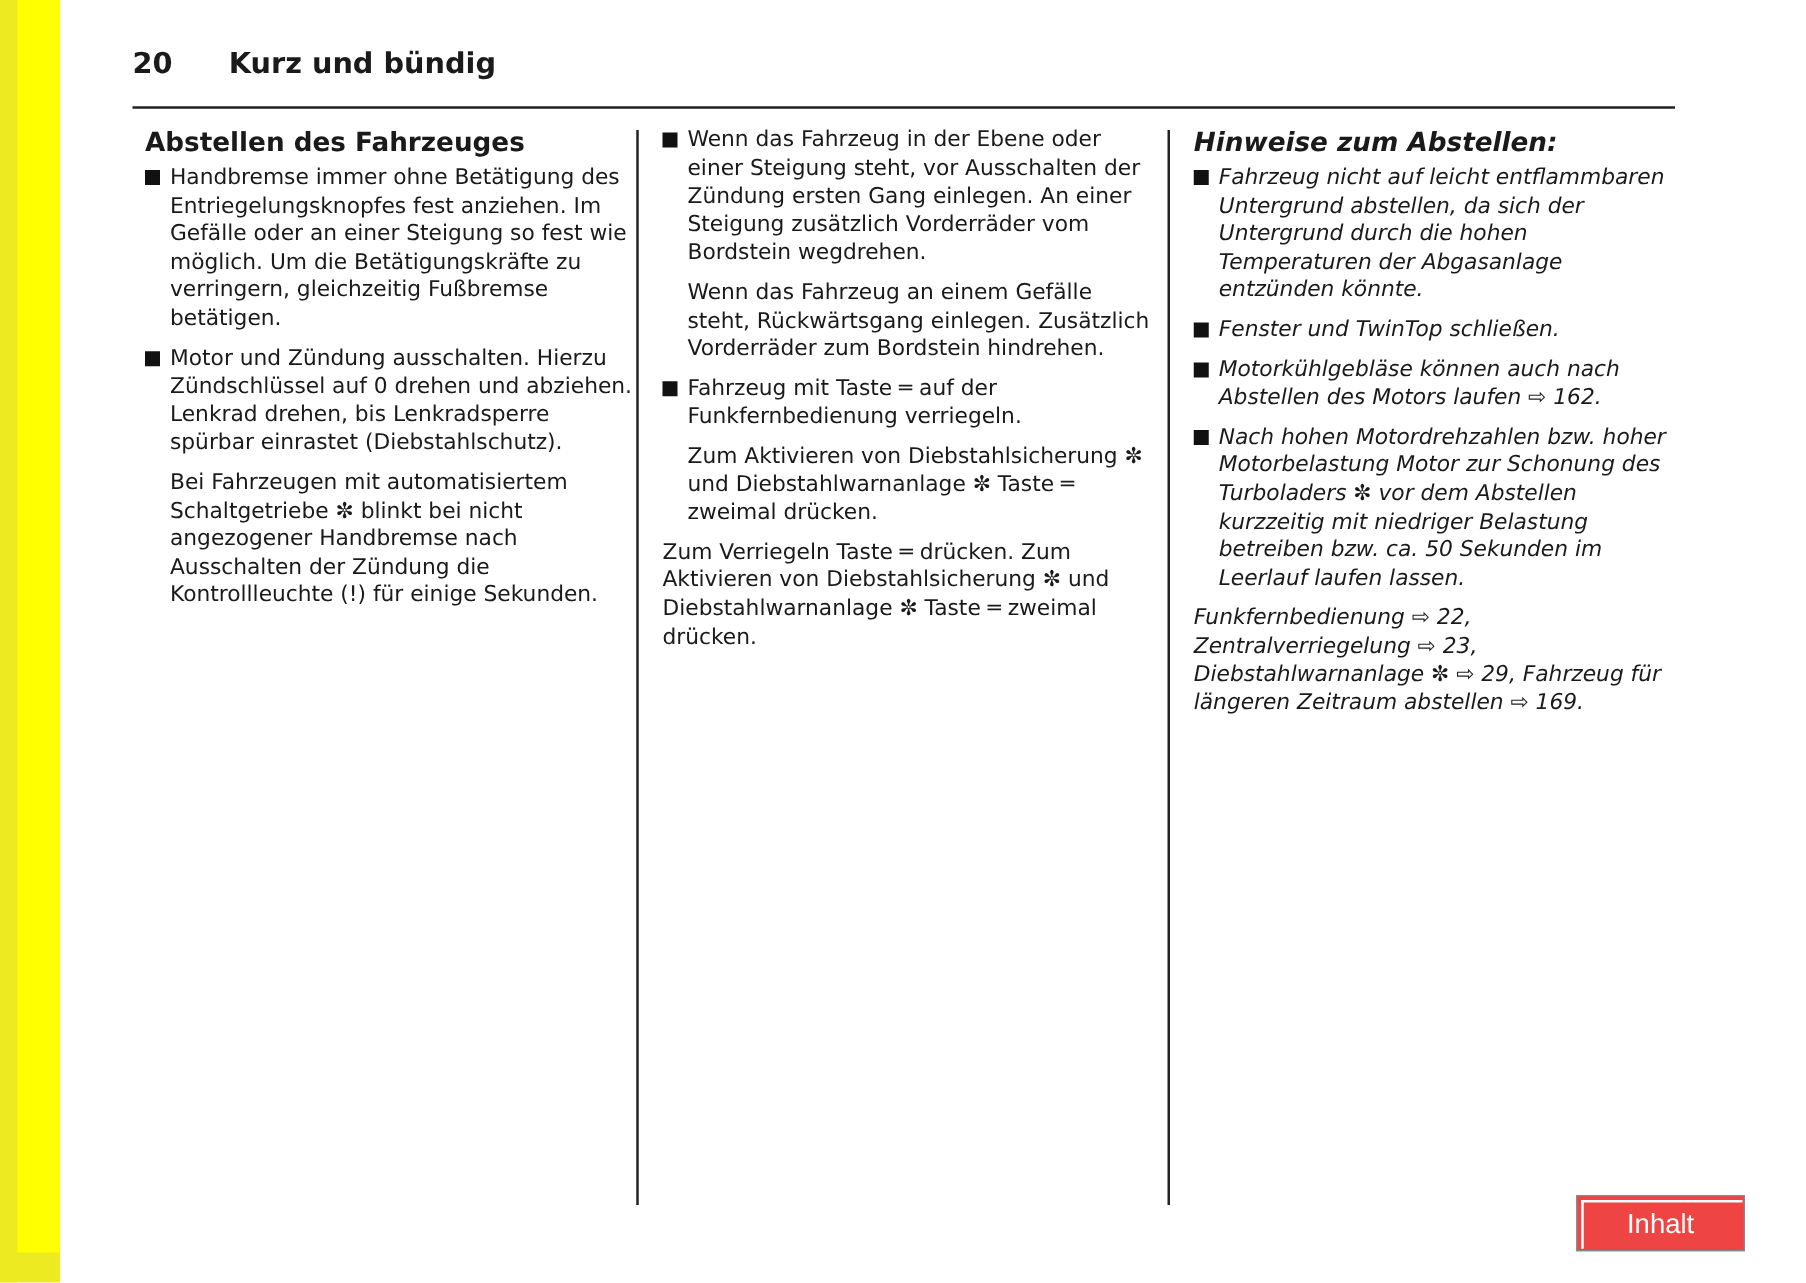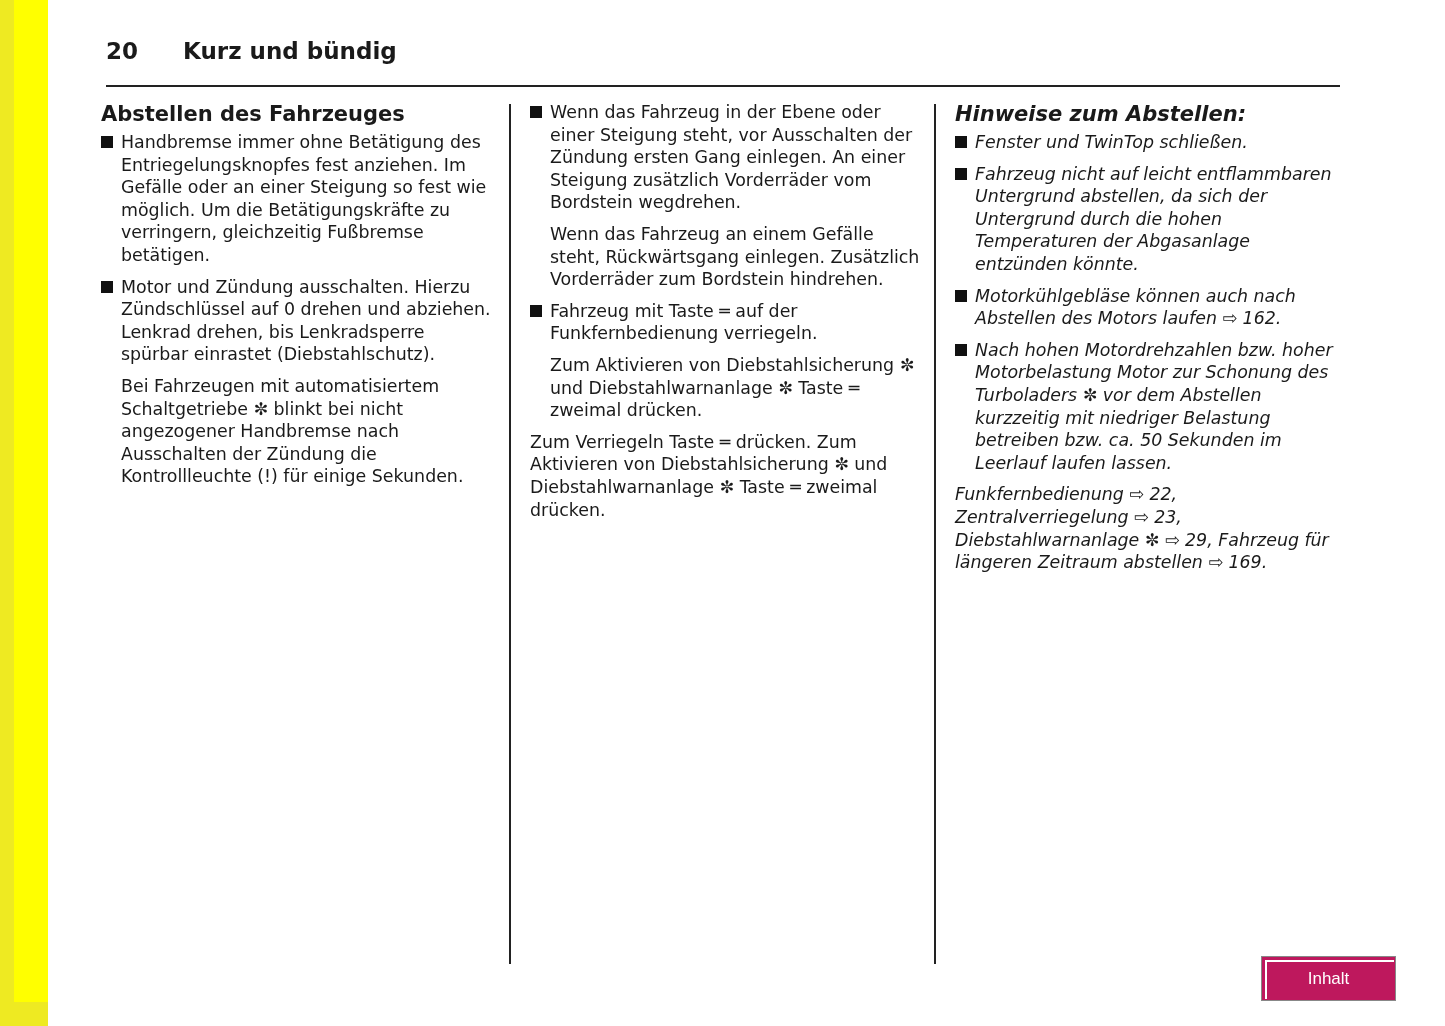--- a/index.html
+++ b/index.html
@@ -17,62 +17,62 @@
   .hrule { position: absolute; left: 106px; top: 85px; width: 1234px; height: 1.5px; background: #222; }
   .vrule { position: absolute; top: 104px; width: 1.5px; height: 860px; background: #222; }
   .col { position: absolute; top: 101px; font-size: 17.4px; line-height: 22.6px; }
   .col h2 { margin: 0 0 4px 0; font-size: 21px; font-weight: bold; line-height: 26px; }
   .item { position: relative; padding-left: 20px; margin-bottom: 9px; }
   .item .sq { position: absolute; left: 0; top: 5px; width: 12px; height: 12px; background: #111; }
   .sub { padding-left: 20px; margin-bottom: 9px; }
   .para { margin-bottom: 9px; }
   .inhalt {
     position: absolute; left: 1261px; top: 956px; width: 135px; height: 45px;
-    background: #be185d; color: #fff; font-family: "Liberation Sans", sans-serif;
-    font-size: 17px; display: flex; align-items: center; justify-content: center;
+    background: #ef4444; color: #fff; font-family: "Liberation Sans", sans-serif;
+    font-size: 22px; display: flex; align-items: center; justify-content: center;
     box-sizing: border-box; border: 1px solid #888; cursor: pointer;
   }
   .inhalt::before { content: ""; position: absolute; left: 3px; top: 3px; width: 127px; height: 37px; border-left: 2px solid #fff; border-top: 2px solid #fff; }
 </style>
 </head>
 <body>
 
 <div class="yellow-strip"></div>
 <div class="yellow-edge"></div>
 <div class="yellow-bottom"></div>
 
 <div class="header">
   <span class="pnum">20</span>
   <span class="ptitle">Kurz und bündig</span>
 </div>
 <div class="hrule"></div>
 
-<div class="col" style="left:101px;width:390px;">
+<div class="col" style="left:116px;width:390px;">
   <h2>Abstellen des Fahrzeuges</h2>
   <div class="item"><span class="sq"></span><span>Handbremse immer ohne Betätigung des Entriegelungsknopfes fest anziehen. Im Gefälle oder an einer Steigung so fest wie möglich. Um die Betätigungskräfte zu verringern, gleichzeitig Fußbremse betätigen.</span></div>
   <div class="item"><span class="sq"></span><span>Motor und Zündung ausschalten. Hierzu Zündschlüssel auf 0 drehen und abziehen. Lenkrad drehen, bis Lenkradsperre spürbar einrastet (Diebstahlschutz).</span></div>
   <div class="sub">Bei Fahrzeugen mit automatisiertem Schaltgetriebe ✼ blinkt bei nicht angezogener Handbremse nach Ausschalten der Zündung die Kontrollleuchte (!) für einige Sekunden.</div>
 </div>
 
 <div class="vrule" style="left:509px;"></div>
 
 <div class="col" style="left:530px;width:390px;">
   <div class="item"><span class="sq"></span><span>Wenn das Fahrzeug in der Ebene oder einer Steigung steht, vor Ausschalten der Zündung ersten Gang einlegen. An einer Steigung zusätzlich Vorderräder vom Bordstein wegdrehen.</span></div>
   <div class="sub">Wenn das Fahrzeug an einem Gefälle steht, Rückwärtsgang einlegen. Zusätzlich Vorderräder zum Bordstein hindrehen.</div>
   <div class="item"><span class="sq"></span><span>Fahrzeug mit Taste ═ auf der Funkfernbedienung verriegeln.</span></div>
   <div class="sub">Zum Aktivieren von Diebstahlsicherung ✼ und Diebstahlwarnanlage ✼ Taste ═ zweimal drücken.</div>
   <div class="para">Zum Verriegeln Taste ═ drücken. Zum Aktivieren von Diebstahlsicherung ✼ und Diebstahlwarnanlage ✼ Taste ═ zweimal drücken.</div>
 </div>
 
 <div class="vrule" style="left:934px;"></div>
 
 <div class="col" style="left:955px;width:390px;font-style:italic;">
   <h2>Hinweise zum Abstellen:</h2>
+  <div class="item"><span class="sq"></span><span>Fahrzeug nicht auf leicht entflammbaren Untergrund abstellen, da sich der Untergrund durch die hohen Temperaturen der Abgasanlage entzünden könnte.</span></div>
   <div class="item"><span class="sq"></span><span>Fenster und TwinTop schließen.</span></div>
-  <div class="item"><span class="sq"></span><span>Fahrzeug nicht auf leicht entflammbaren Untergrund abstellen, da sich der Untergrund durch die hohen Temperaturen der Abgasanlage entzünden könnte.</span></div>
   <div class="item"><span class="sq"></span><span>Motorkühlgebläse können auch nach Abstellen des Motors laufen ⇨ 162.</span></div>
   <div class="item"><span class="sq"></span><span>Nach hohen Motordrehzahlen bzw. hoher Motorbelastung Motor zur Schonung des Turboladers ✼ vor dem Abstellen kurzzeitig mit niedriger Belastung betreiben bzw. ca. 50 Sekunden im Leerlauf laufen lassen.</span></div>
   <div class="para">Funkfernbedienung ⇨ 22, Zentralverriegelung ⇨ 23, Diebstahlwarnanlage ✼ ⇨ 29, Fahrzeug für längeren Zeitraum abstellen ⇨ 169.</div>
 </div>
 
 <div class="inhalt">
     <span style="position:relative">Inhalt</span>
   </div>
 
 </body></html>

